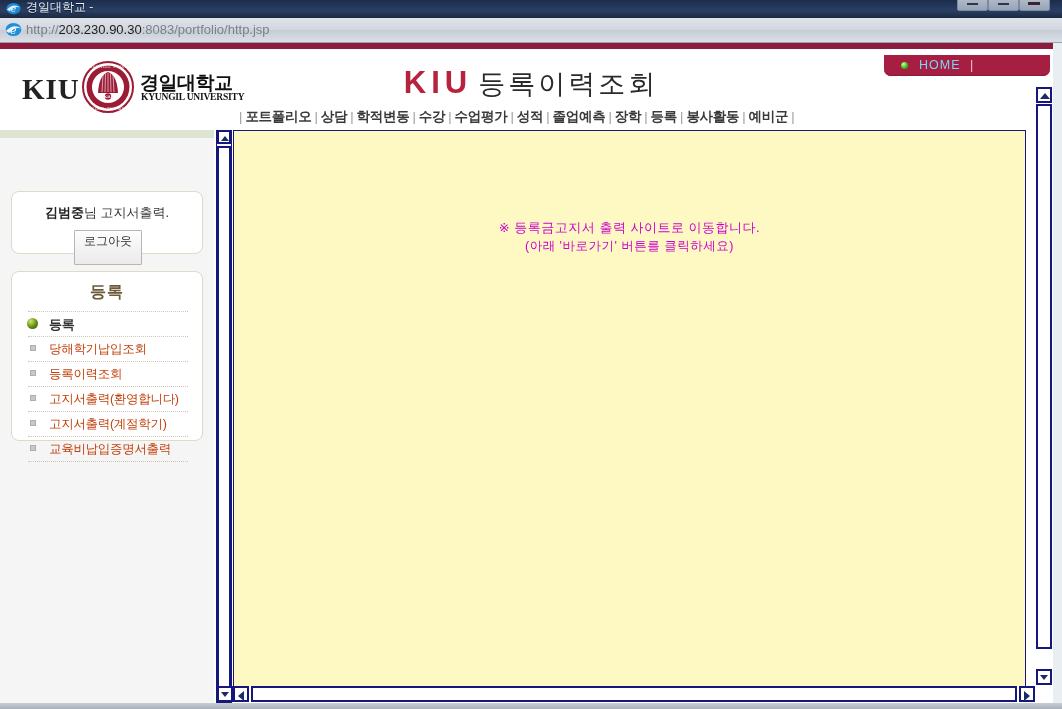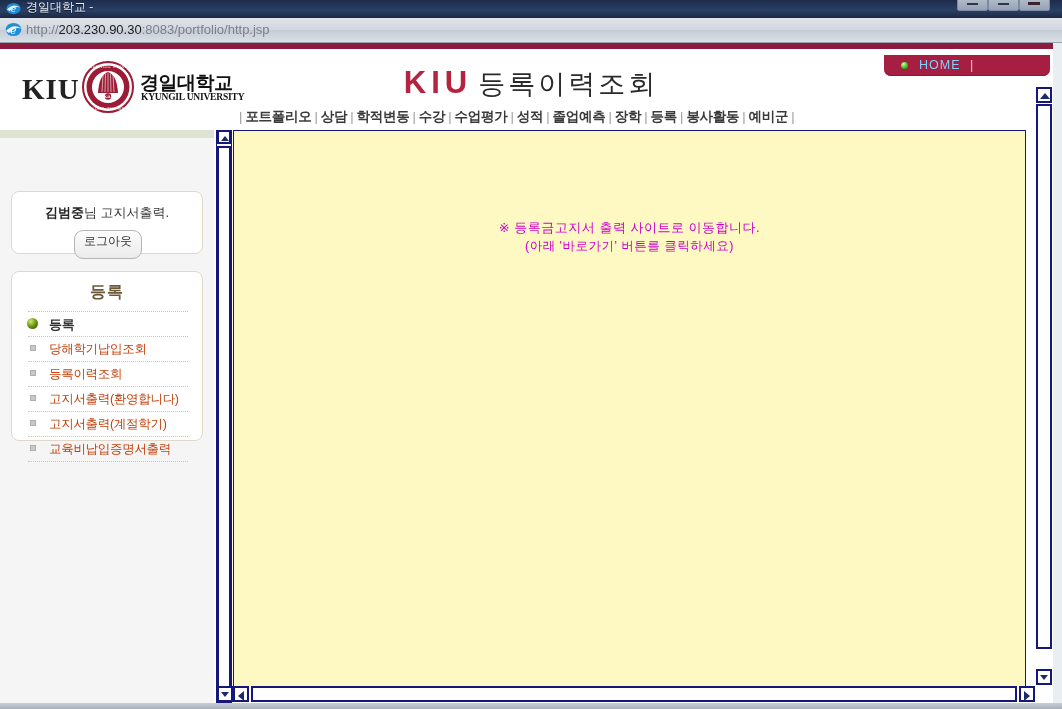--- a/index.html
+++ b/index.html
@@ -179,22 +179,22 @@
   #welcome-text{
     position:absolute;left:0;top:12px;width:190px;text-align:center;
     font-size:13px;color:#333;white-space:nowrap;
   }
   #welcome-text b{font-weight:bold;color:#222;}
   #logout-btn{
     position:absolute;left:62px;top:38px;
     font-size:12px;color:#333;
     background:linear-gradient(to bottom,#fdfdfd,#eceaea);
     border:1px solid #b5b5b5;
-    padding:2px 9px 8px 9px;
-    border-radius:9px;
+    padding:2px 9px 14px 9px;
+    border-radius:1px;
     cursor:pointer;
     font-family:"Liberation Sans",sans-serif;
   }
 
   #menu-box{top:141px;height:170px;}
   #menu-title{
     position:absolute;left:0;top:10px;width:190px;text-align:center;
     font-size:16px;font-weight:bold;color:#6a5a3a;letter-spacing:1px;
   }
   .menu-list{

